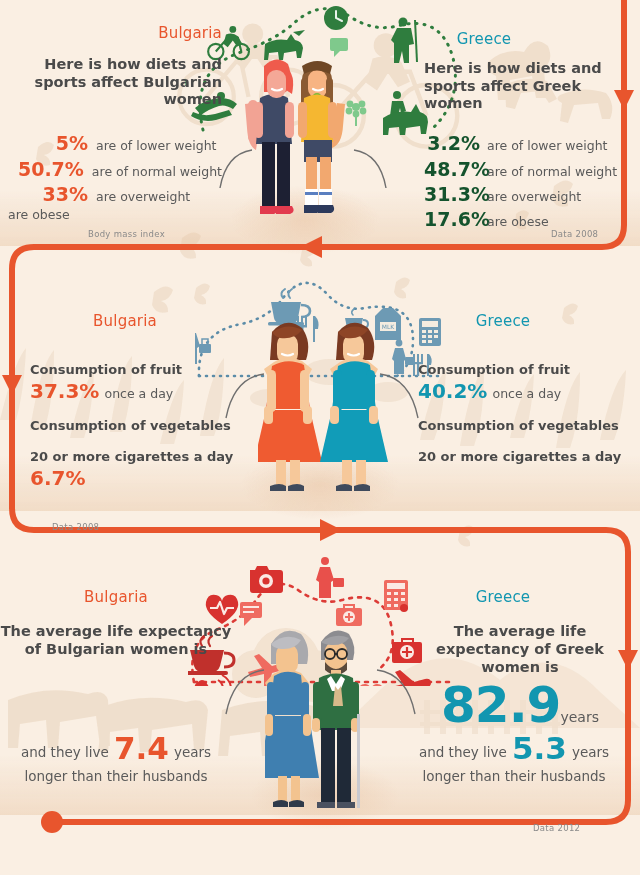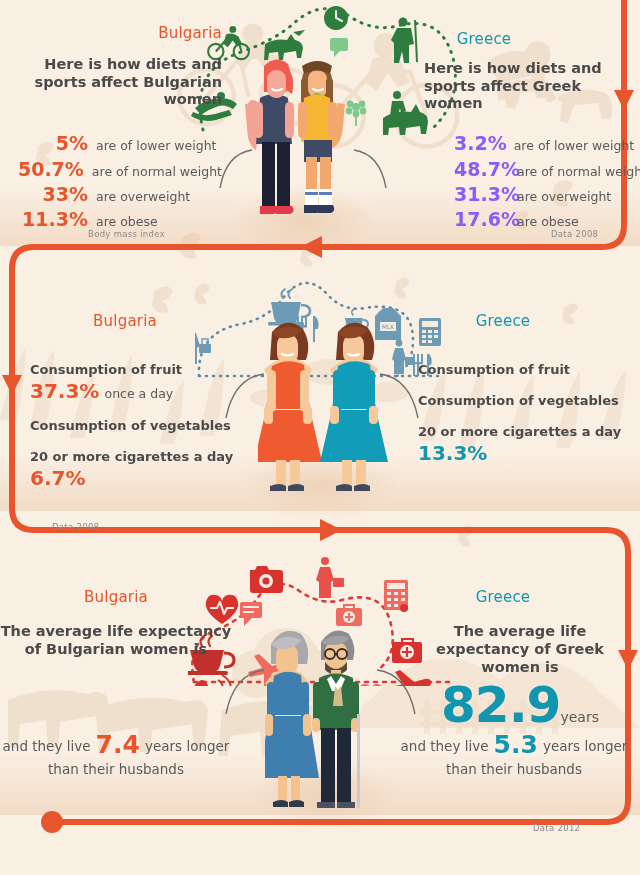--- a/index.html
+++ b/index.html
@@ -36,36 +36,36 @@
   .headline {
     font-size: 14.5px; font-weight: bold; color: #4a4a4a; line-height: 1.22;
   }
 
   .statrow { display: flex; align-items: baseline; }
   .pct {
     font-size: 19px; font-weight: bold; line-height: 1.34;
     white-space: nowrap;
   }
   .pct.bg { color: #e8552d; }
-  .pct.gr { color: #8b5cf6; margin-left: 30px; }
+  .pct.gr { color: #14532d; }
   .lbl { font-size: 12.5px; color: #5a5a5a; line-height: 1.34; white-space: nowrap; }
 
   .subhead { font-size: 13px; font-weight: bold; color: #4a4a4a; line-height: 1.3; }
   .bigpct { font-size: 20px; font-weight: bold; line-height: 1.25; }
   .bigpct.bg { color: #e8552d; }
   .bigpct.gr { color: #1296b0; }
   .onceaday { font-size: 12.5px; color: #5a5a5a; }
 
   .life-head { font-size: 14.5px; font-weight: bold; color: #4a4a4a; line-height: 1.25; }
   .huge { font-size: 50px; font-weight: bold; line-height: .95; letter-spacing: -1px; }
   .huge.bg { color: #e8552d; }
   .huge.gr { color: #1296b0; }
   .years { font-size: 14px; color: #5a5a5a; }
   .live-line { font-size: 13.5px; color: #5a5a5a; line-height: 1.3; }
-  .live-num { font-size: 25px; font-weight: bold; vertical-align: -2px; }
+  .live-num { font-size: 31px; font-weight: bold; vertical-align: -2px; }
   .live-num.bg { color: #e8552d; }
   .live-num.gr { color: #1296b0; }
 
   .datanote { font-size: 8.5px; color: #8a8a8a; letter-spacing: .3px; }
 
   .fig { position: absolute; }
 </style>
 </head>
 <body>
 
@@ -302,21 +302,20 @@
       </div>
       <div class="statrow" style="justify-content:flex-start;">
         <span class="pct bg" style="width:88px; text-align:right;">50.7%</span>
         <span class="lbl" style="margin-left:8px;">are of normal weight</span>
       </div>
       <div class="statrow" style="justify-content:flex-start;">
         <span class="pct bg" style="width:88px; text-align:right;">33%</span>
         <span class="lbl" style="margin-left:8px;">are overweight</span>
       </div>
       <div class="statrow" style="justify-content:flex-start;">
-        <span class="pct bg" style="width:88px; text-align:right;">11.3%</span>
         <span class="lbl" style="margin-left:8px;">are obese</span>
       </div>
     </div>
   </div>
   <div class="datanote" style="position:absolute; left:88px; top:229px;">Body mass index</div>
 
   <div class="panel" style="left:424px; top:30px; width:200px; text-align:left;">
     <div class="country gr" style="text-align:center; width:120px;">Greece</div>
     <div class="headline" style="margin-top:12px;">Here is how diets and sports affect Greek women</div>
     <div style="margin-top:18px;">
@@ -488,27 +487,28 @@
       </div>
     </div>
   </div>
   <div class="datanote" style="position:absolute; left:52px; top:522px;">Data 2008</div>
 
   <div class="panel" style="left:418px; top:312px; width:220px;">
     <div class="country gr" style="text-align:center; width:170px;">Greece</div>
     <div style="margin-top:32px;">
       <div style="margin-bottom:14px;">
         <div class="subhead">Consumption of fruit</div>
+        <div><span class="bigpct gr">40.2%</span>
+             <span class="onceaday">once a day</span></div>
       </div>
       <div style="margin-bottom:14px;">
         <div class="subhead">Consumption of vegetables</div>
       </div>
       <div>
         <div class="subhead">20 or more cigarettes a day</div>
-        <div><span class="bigpct gr">13.3%</span></div>
       </div>
     </div>
   </div>
 
   <svg class="fig" style="left:188px; top:556px;" width="270" height="130" viewBox="0 0 270 130">
     <path d="M6 126 q-8 -40 22 -52 q26 -10 40 -30 q18 -26 42 -10 q22 16 44 10 q44 -12 50 30 q4 26 -14 40" fill="none" stroke="#dc3b36" stroke-width="2.6" stroke-linecap="round" stroke-dasharray="3 6"></path>
     <path d="M6 126 L262 126" fill="none" stroke="#dc3b36" stroke-width="2.6" stroke-linecap="round" stroke-dasharray="3 6"></path>
     <g>
 
       <g transform="translate(62,8)" fill="#d8322f">

